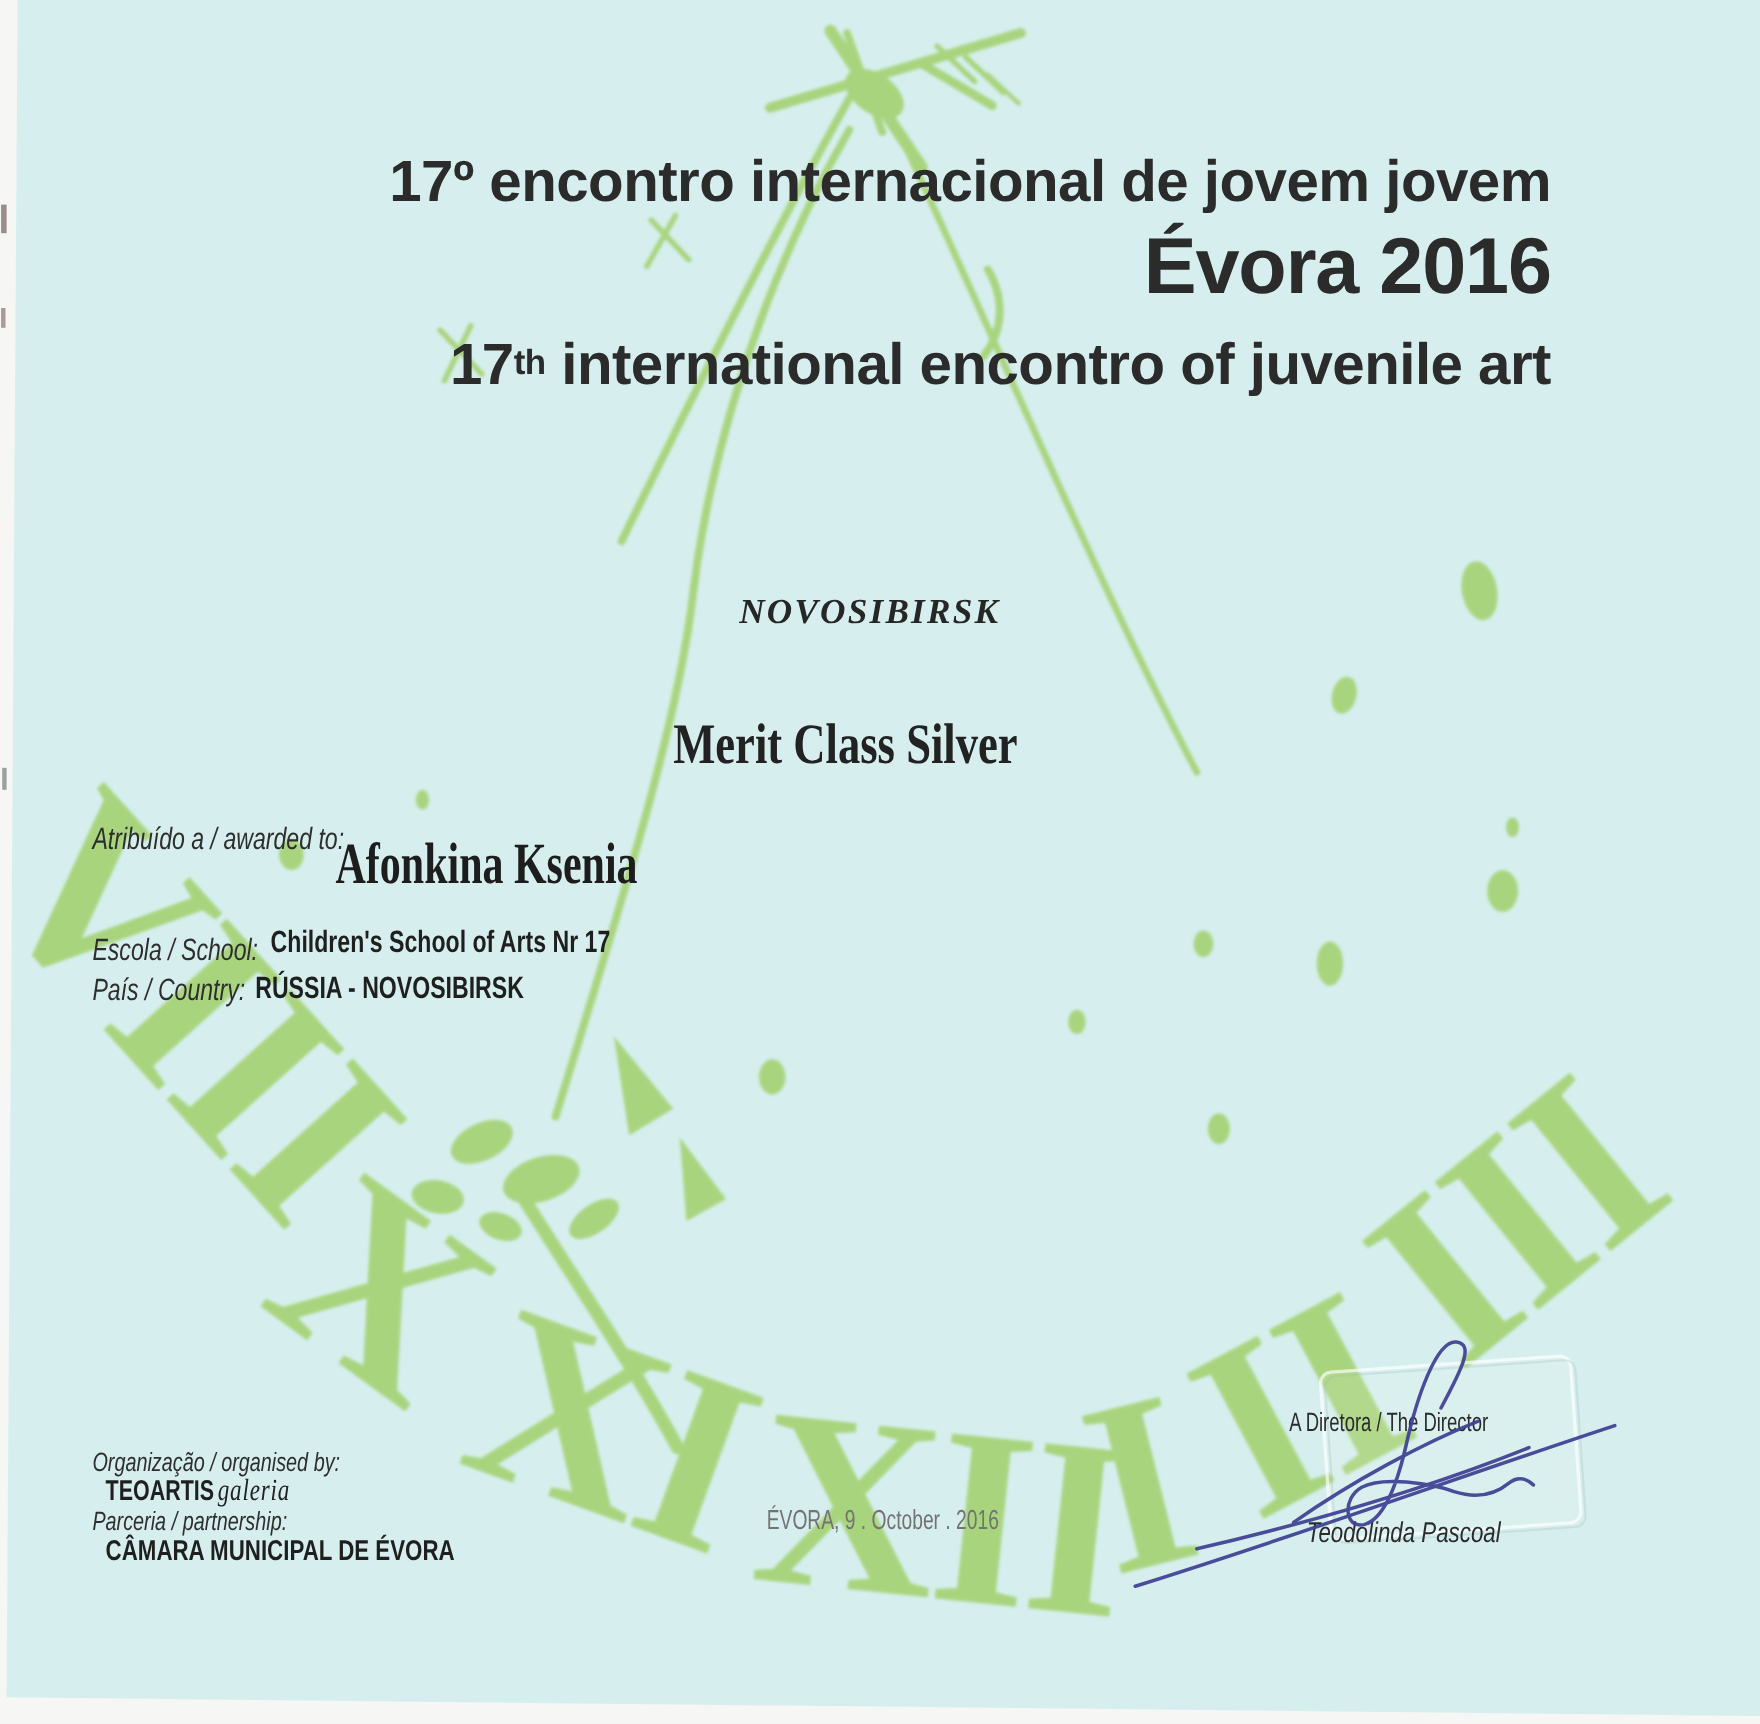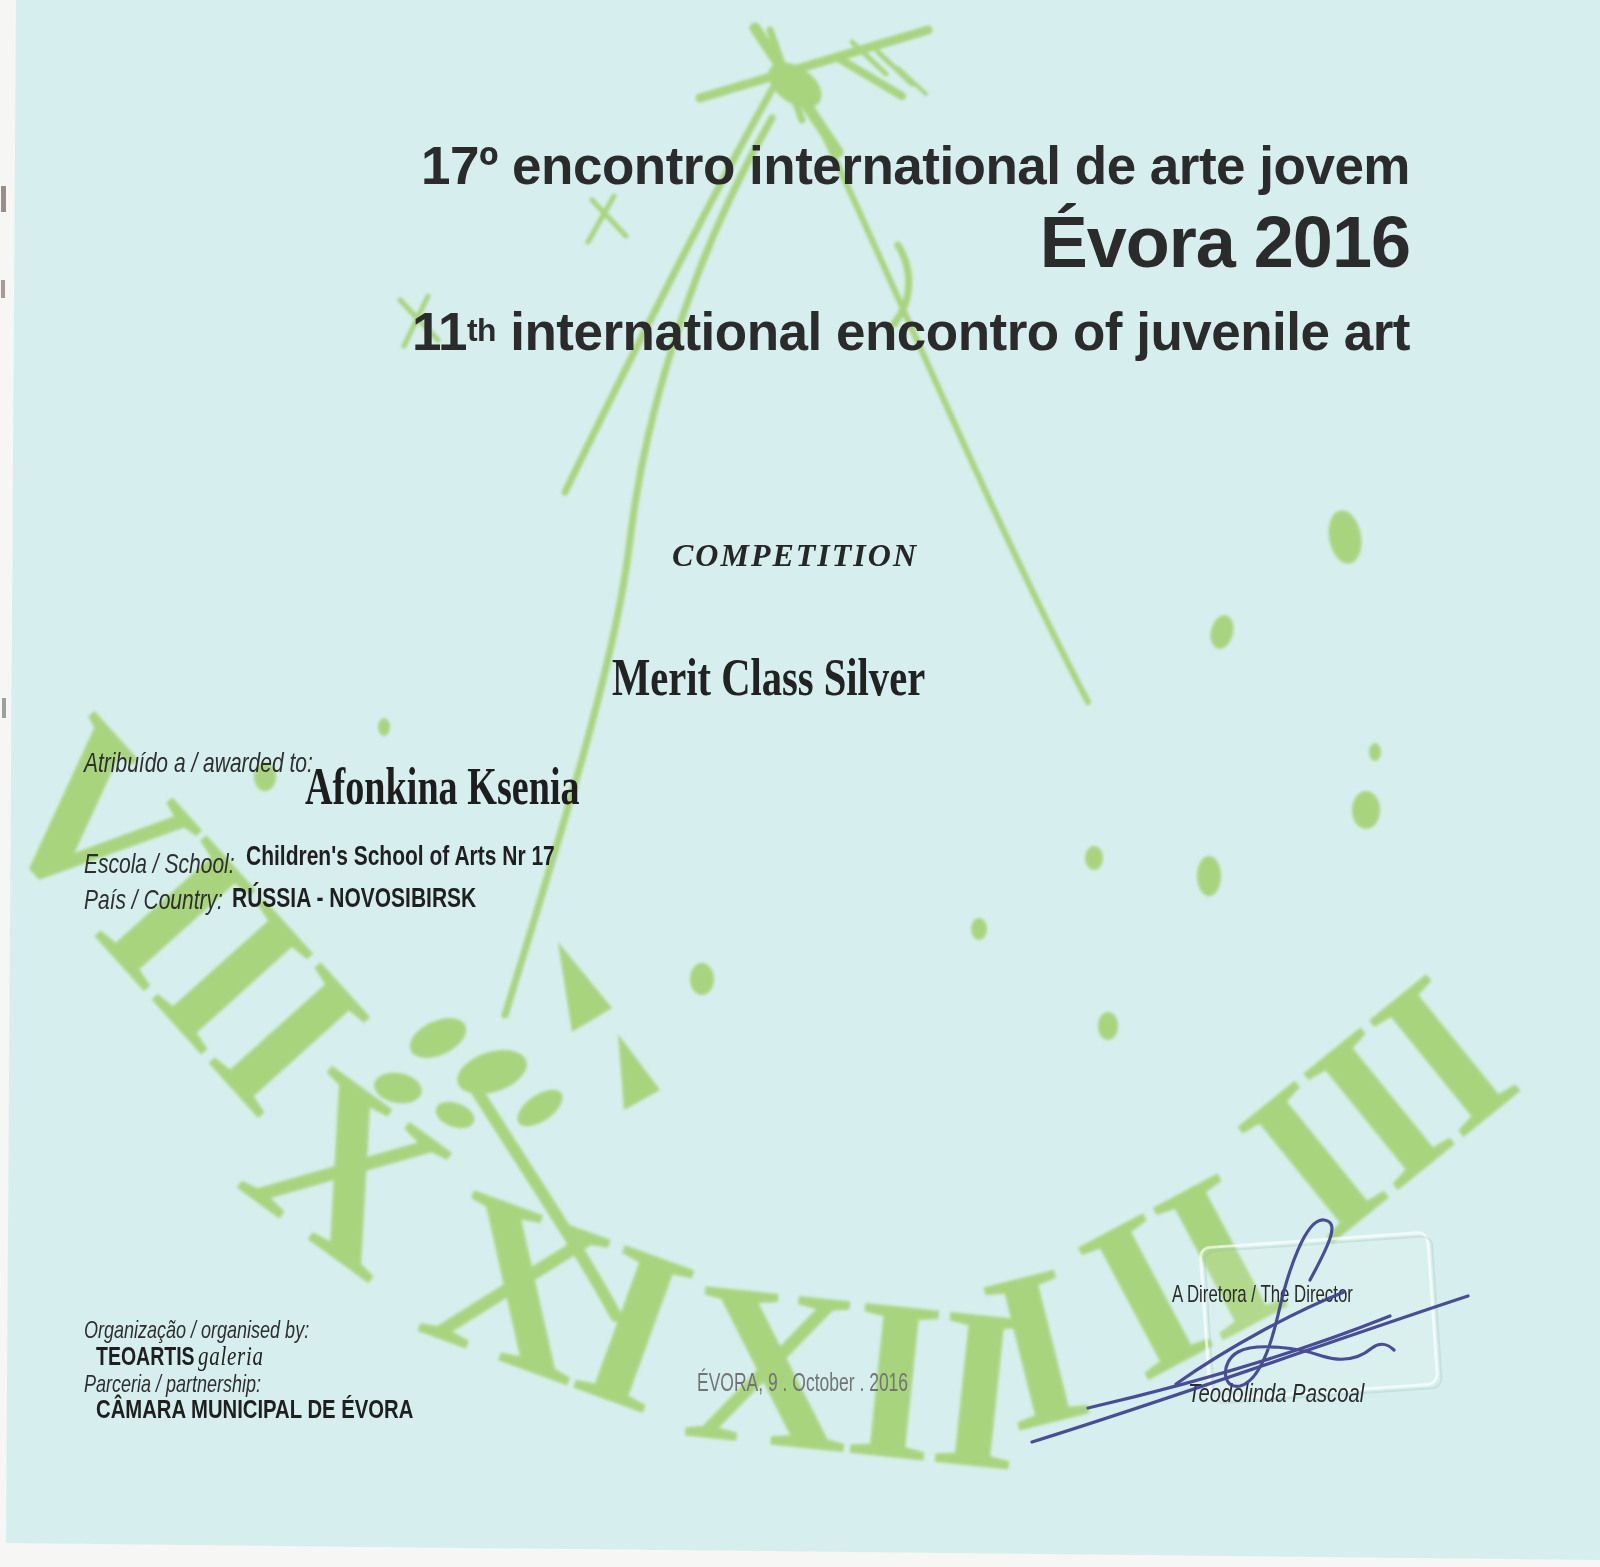--- a/index.html
+++ b/index.html
@@ -109,26 +109,26 @@
 
   <g transform="rotate(-4 1318 1318)">
     <rect x="1205" y="1240" width="228" height="152" rx="10" fill="rgba(255,255,255,0.10)" stroke="rgba(255,255,255,0.65)" stroke-width="3"></rect>
     <rect x="1209" y="1244" width="228" height="152" rx="10" fill="none" stroke="rgba(150,185,180,0.25)" stroke-width="2"></rect>
   </g>
 </svg>
 
 <div id="textlayer">
 
   <div class="header">
-    <div class="h1">17º encontro international de arte jovem</div>
+    <div class="h1">17º encontro internacional de jovem jovem</div>
     <div class="h2">Évora 2016</div>
-    <div class="h3"><span>11</span><span class="suptxt">th</span><span> international encontro of juvenile art</span></div>
+    <div class="h3"><span>17</span><span class="suptxt">th</span><span> international encontro of juvenile art</span></div>
   </div>
 
-  <div class="abs competition">COMPETITION</div>
+  <div class="abs competition">NOVOSIBIRSK</div>
 
   <div class="abs merit">
     <span class="cx78">Merit Class Silver</span>
   </div>
 
   <div class="abs lbl" style="left:84px;top:747px;">
     <span class="cx75">Atribuído a / awarded to:</span>
   </div>
   <div class="abs name" style="left:305px;top:727px;margin-top:29px;">
     <span class="cx72">Afonkina Ksenia</span>

